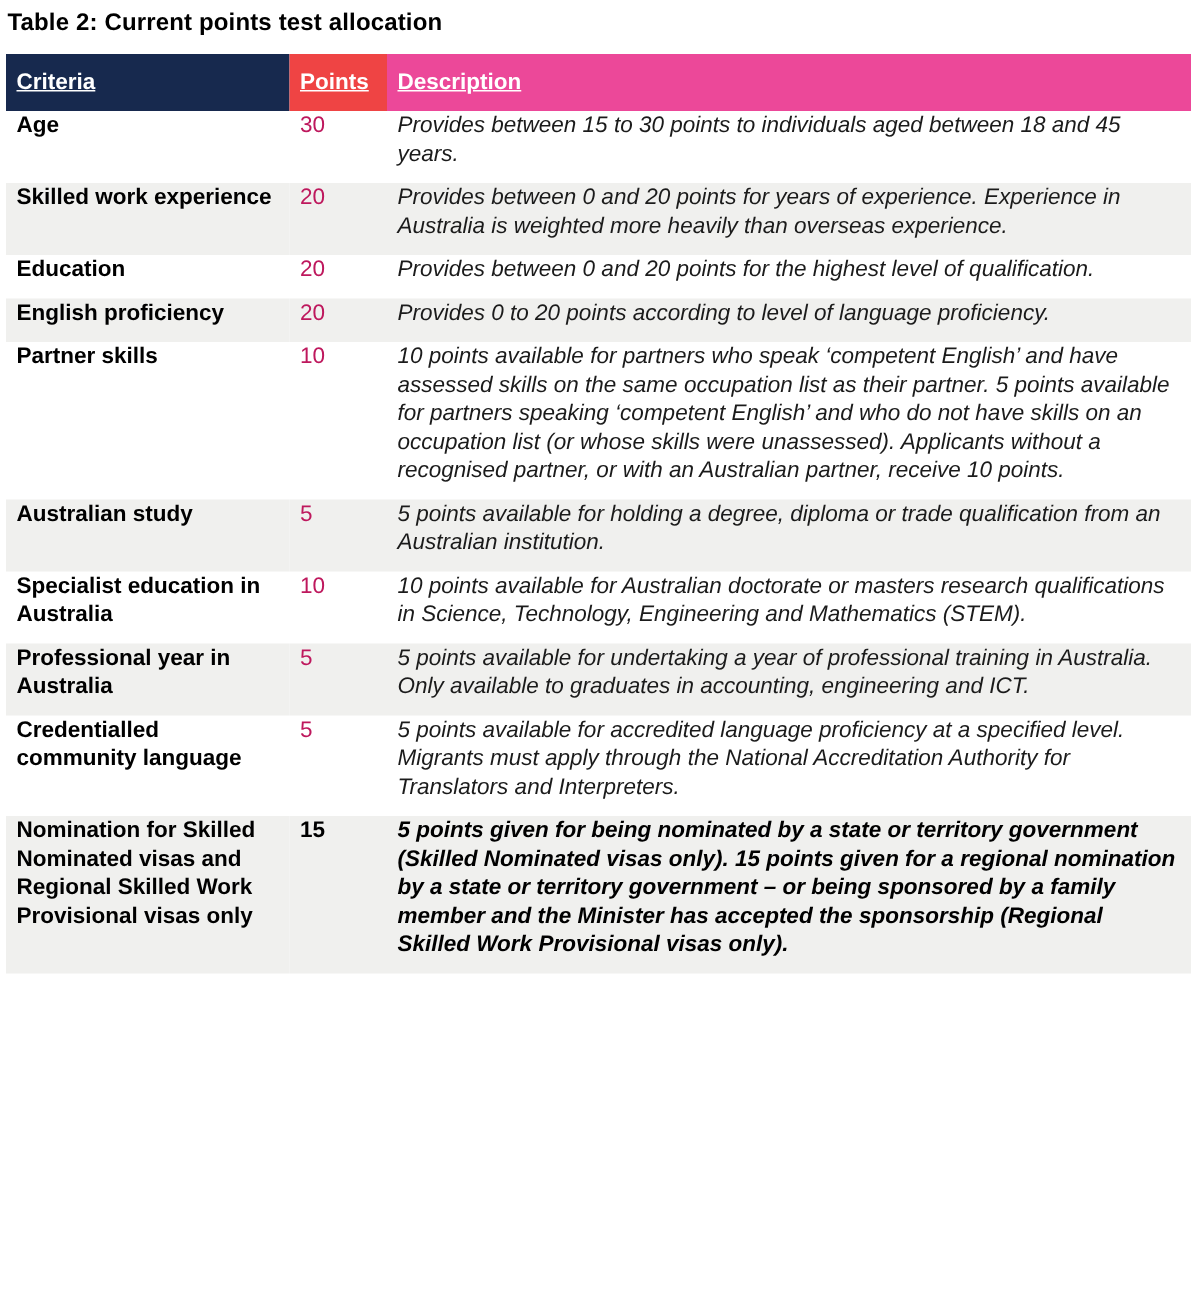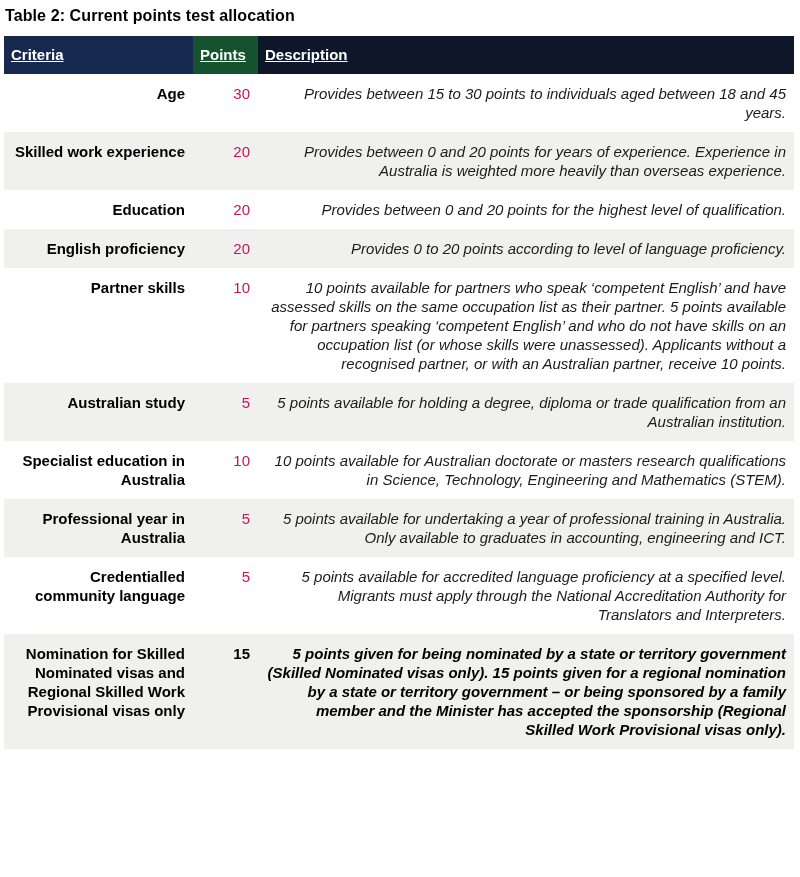--- a/index.html
+++ b/index.html
@@ -39,22 +39,21 @@
     text-align: left;
     vertical-align: middle;
     padding: 9px 7px 10px 7px;
     line-height: 19px;
     text-decoration: underline;
   }
   table.points-table td {
     vertical-align: top;
     font-size: 15px;
     line-height: 19px;
-    padding: 10px 8px 10px 7px;
-    text-align: right;
+    padding: 0 8px 10px 7px;
   }
   td.criteria {
     font-weight: bold;
     color: #000000;
     padding-right: 13px;
   }
   td.points {
     color: #be185d;
   }
   td.description {
@@ -78,22 +77,22 @@
 
   <table class="points-table">
     <colgroup>
       <col class="col-criteria">
       <col class="col-points">
       <col class="col-description">
     </colgroup>
     <thead>
       <tr>
         <th style="background: rgb(23, 41, 78); color: rgb(255, 255, 255);">Criteria</th>
-        <th style="background: #14532d; color: rgb(255, 255, 255);">Points</th>
-        <th style="background: #0f172a; color: rgb(255, 255, 255);">Description</th>
+        <th style="background: #ef4444; color: rgb(255, 255, 255);">Points</th>
+        <th style="background: #ec4899; color: rgb(255, 255, 255);">Description</th>
       </tr>
     </thead>
     <tbody id="rows-body">
         <tr>
     <td class="criteria">Age</td>
     <td class="points">30</td>
     <td class="description">Provides between 15 to 30 points to individuals aged between 18 and 45 years.</td>
   </tr>
         <tr>
     <td class="criteria">Skilled work experience</td>

